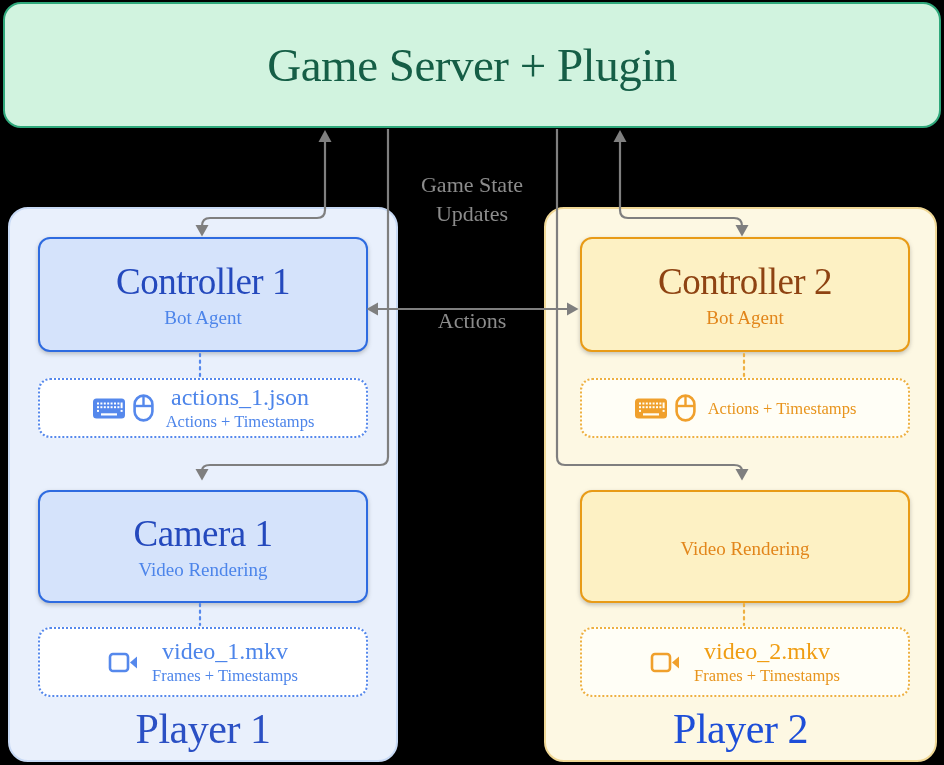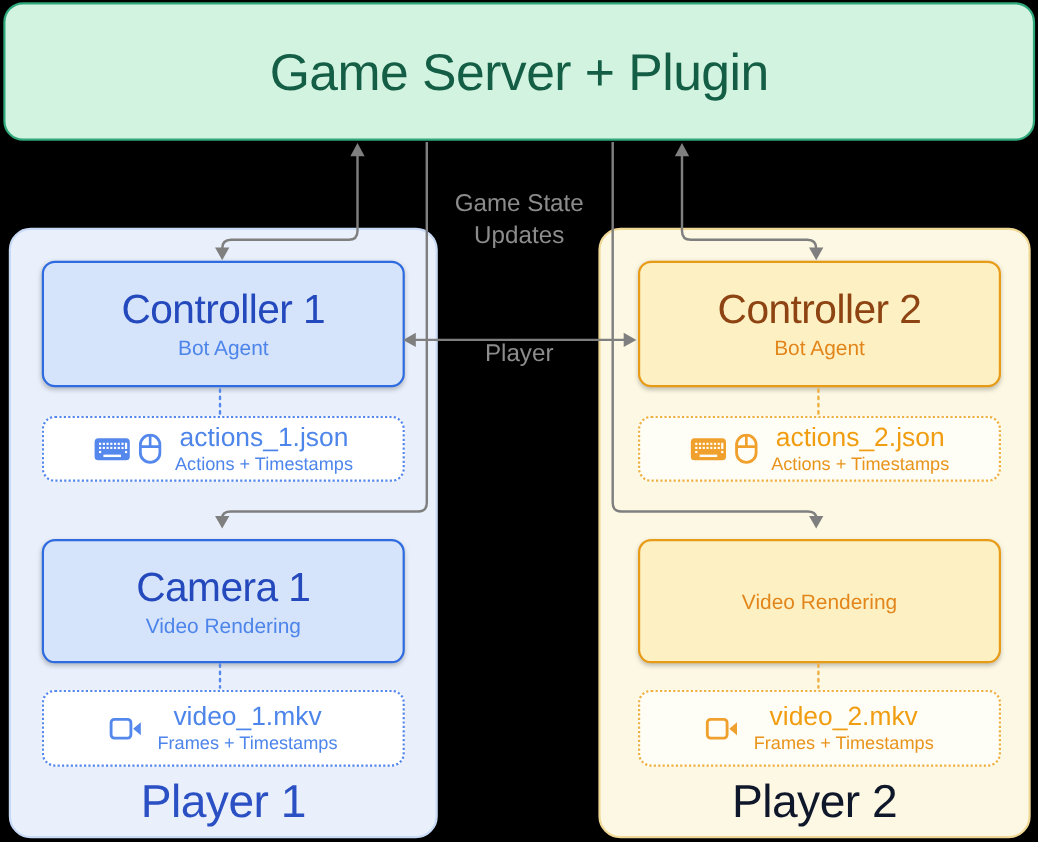--- a/index.html
+++ b/index.html
@@ -1,19 +1,19 @@
 <!DOCTYPE html>
 <html><head>
 <meta charset="utf-8">
 <style>
   html,body{margin:0;padding:0;background:#000;}
   *{box-sizing:border-box;}
   .canvas{
     position:relative;width:944px;height:765px;background:#000;overflow:hidden;
-    font-family:Liberation Sans, sans-serif;
+    font-family:Liberation Serif, serif;
   }
   
   .server-box{
     position:absolute;left:3px;top:2px;width:938px;height:126px;
     background:#d1f3df;border:2.5px solid #2fa87b;border-radius:18px;
     display:flex;align-items:center;justify-content:center;
     box-shadow:0 2px 4px rgba(0,0,0,.2);
   }
   .server-box .server-title{
     color:#155e46;font-size:47px;font-weight:500;letter-spacing:-.5px;
@@ -59,21 +59,21 @@
   .file-text{display:flex;flex-direction:column;align-items:center;}
   .file-name{font-size:24px;font-weight:500;}
   .p1 .file-name{color:#4d85ea;}
   .p2 .file-name{color:#f09d12;}
   .file-sub{font-size:16.5px;margin-top:1px;font-weight:500;}
   .p1 .file-sub{color:#4d85ea;}
   .p2 .file-sub{color:#e8941c;}
   .player-label{position:absolute;left:0;right:0;top:496px;text-align:center;
     font-size:42px;letter-spacing:-.5px;font-weight:500;}
   .p1 .player-label{color:#2b50c4;}
-  .p2 .player-label{color:#0f172a;}
+  .p2 .player-label{color:#1d4ed8;}
 </style>
 </head>
 <body>
 
 <div class="canvas">
 
   <div class="server-box">
     <span class="server-title">Game Server + Plugin</span>
   </div>
 
@@ -167,21 +167,20 @@
             <rect x="9" y="17.3" width="16" height="2.2"></rect>
           </g>
         </svg>
         <svg width="21" height="28" viewBox="0 0 21 28">
           <rect x="1.6" y="1.6" width="17.8" height="24.8" rx="8.9" fill="none" stroke="currentColor" stroke-width="2.6"></rect>
           <line x1="10.5" y1="1.6" x2="10.5" y2="12" stroke="currentColor" stroke-width="2.4"></line>
           <line x1="2" y1="12" x2="19" y2="12" stroke="currentColor" stroke-width="2.4"></line>
         </svg>
       </span>
       <span class="file-text">
-        <span class="file-name">actions_2.json</span>
         <span class="file-sub">Actions + Timestamps</span>
       </span>
     </div>
     <div class="node solid camera">
       <div class="node-sub">Video Rendering</div>
     </div>
     <div class="node dotted video">
       <span class="icon-row">
         <svg width="32" height="25" viewBox="0 0 32 25">
           <rect x="2" y="4" width="18" height="17" rx="3" fill="none" stroke="currentColor" stroke-width="2.6"></rect>
@@ -220,16 +219,16 @@
     <line class="dotted-conn blue" x1="200" y1="604" x2="200" y2="625"></line>
     <line class="dotted-conn orange" x1="744" y1="354" x2="744" y2="376"></line>
     <line class="dotted-conn orange" x1="744" y1="604" x2="744" y2="625"></line>
   </svg>
 
   <div class="conn-label game-state">
     <div>Game State</div>
     <div>Updates</div>
   </div>
   <div class="conn-label coordination">
-    <div>Player</div>
+    <div>Actions</div>
   </div>
 
 </div>
 
 </body></html>

